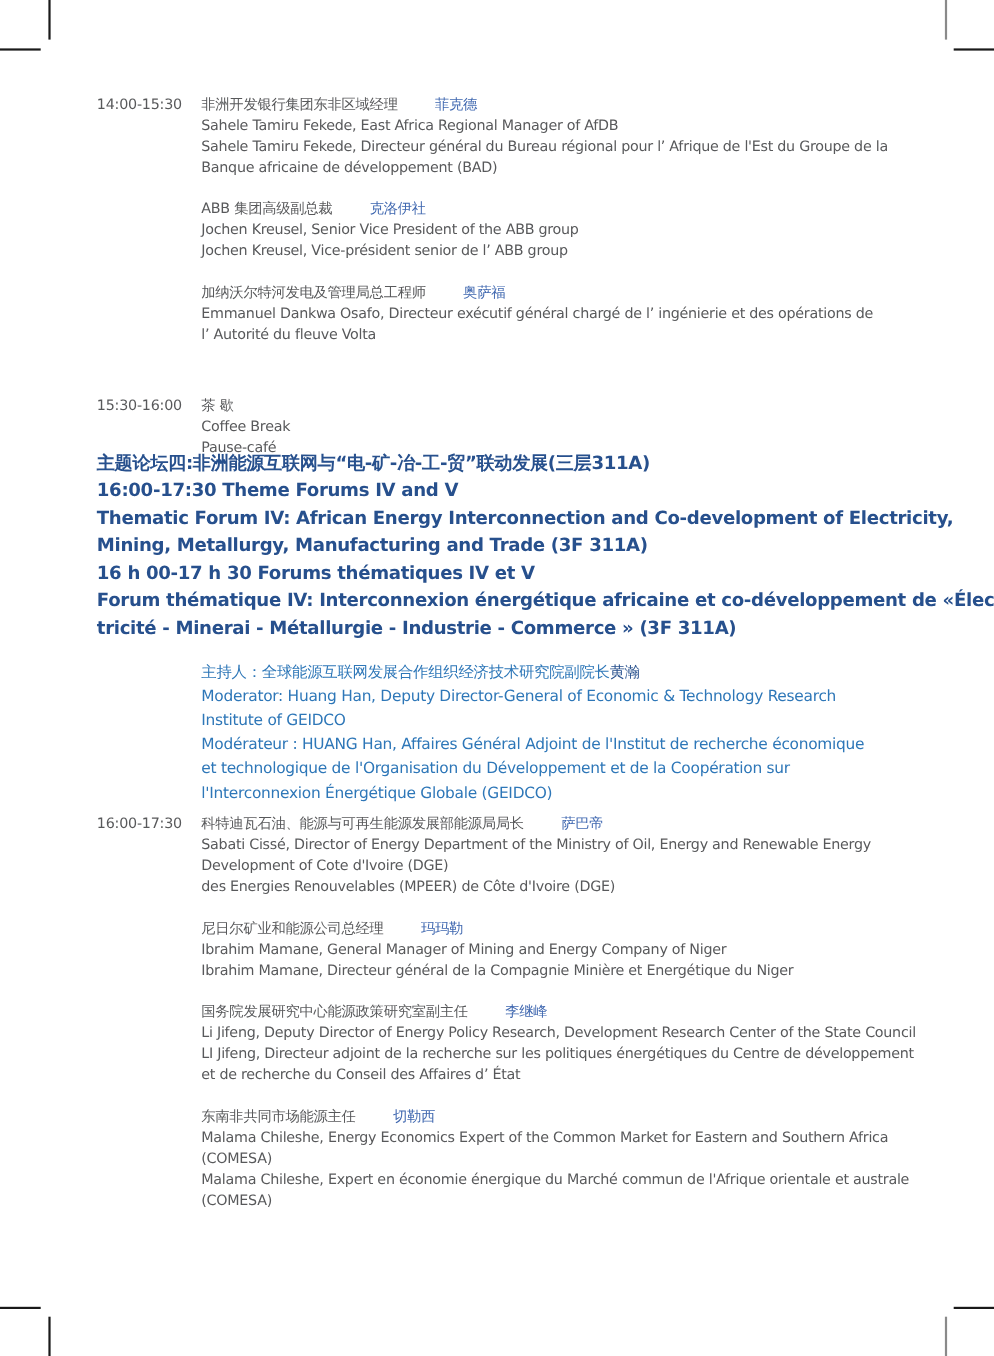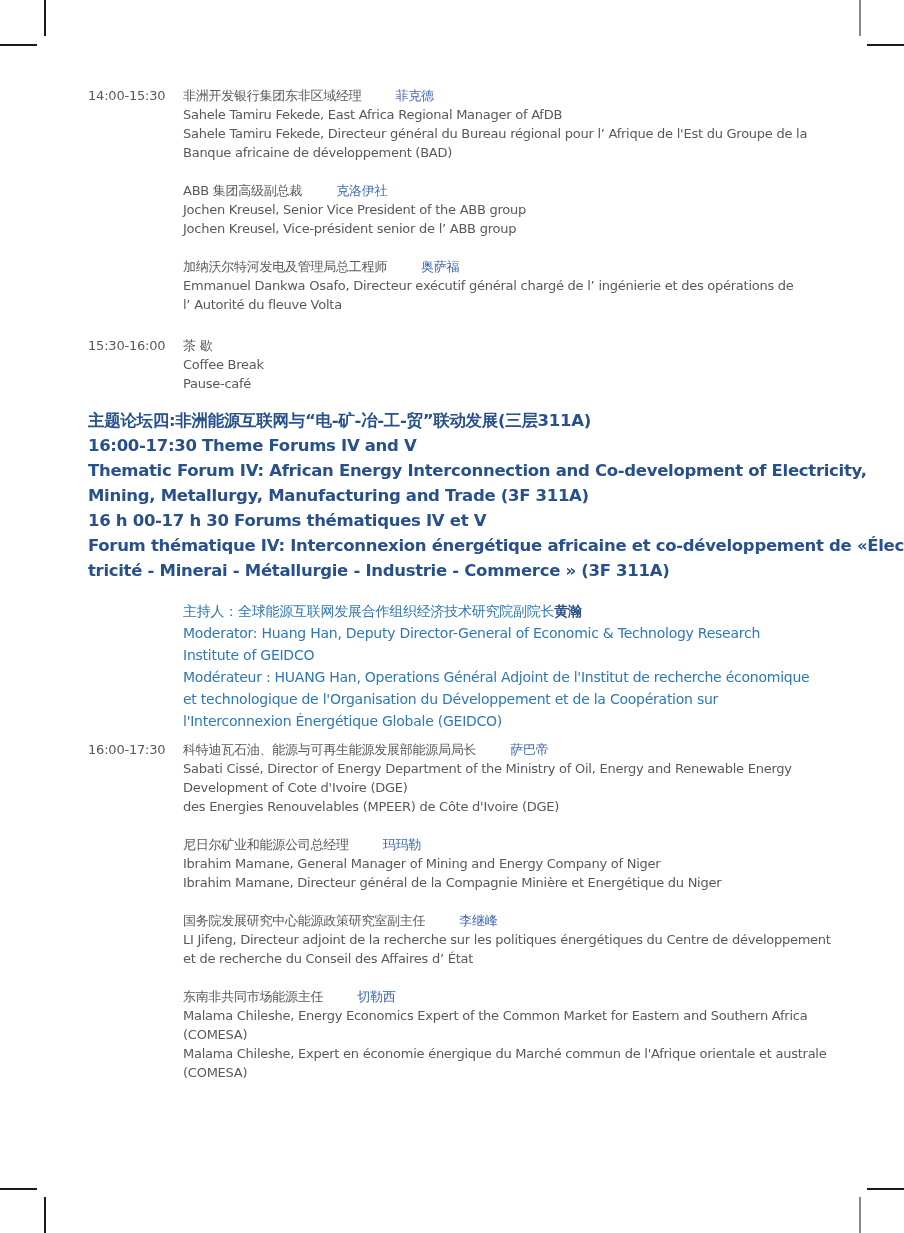--- a/index.html
+++ b/index.html
@@ -32,21 +32,21 @@
   .forum-heading { position: absolute; left: 88px; top: 408px;
     color: var(--heading-navy, #27508D); font-weight: bold;
     font-size: 16.5px; line-height: 25px; letter-spacing: -0.3px; }
   .forum-heading .hline { white-space: nowrap; }
 
   
   .moderator { position: absolute; left: 183px; top: 600px;
     color: var(--moderator-blue, #2E77B8);
     font-size: 14px; line-height: 22px; letter-spacing: -0.25px; }
   .moderator .mline { white-space: nowrap; }
-  .moderator .mname { font-weight: bold; color: var(--heading-navy, #27508D); }
+  .moderator .mname { font-weight: normal; color: var(--heading-navy, #27508D); }
 </style>
 </head>
 <body>
 
 <div class="page">
 
   <div class="crop v" style="left:44px;  top:0;"></div>
   <div class="crop h" style="left:0;     top:44px;"></div>
   <div class="crop v gray" style="left:859px; top:0;"></div>
   <div class="crop h" style="left:867px; top:44px;"></div>
@@ -70,21 +70,21 @@
         <div class="line">Jochen Kreusel, Vice-président senior de l’ ABB group</div>
       </div>
       <div class="entry">
         <div class="line"><span>加纳沃尔特河发电及管理局总工程师</span><span class="pname">奥萨福</span></div>
         <div class="line">Emmanuel Dankwa Osafo, Directeur exécutif général chargé de l’ ingénierie et des opérations de</div>
         <div class="line">l’ Autorité du fleuve Volta</div>
       </div>
     </div>
   </section>
 
-  <section class="time-block" style="top:336px;">
+  <section class="time-block" style="top:360px;">
     <div class="time-col">15:30-16:00</div>
     <div class="content-col">
       <div class="entry">
         <div class="line">茶 歇</div>
         <div class="line">Coffee Break</div>
         <div class="line">Pause-café</div>
       </div>
     </div>
   </section>
 
@@ -95,41 +95,42 @@
     <div class="hline">Mining, Metallurgy, Manufacturing and Trade (3F 311A)</div>
     <div class="hline">16 h 00-17 h 30 Forums thématiques IV et V</div>
     <div class="hline">Forum thématique IV: Interconnexion énergétique africaine et co-développement de «Élec-</div>
     <div class="hline">tricité - Minerai - Métallurgie - Industrie - Commerce » (3F 311A)</div>
   </header>
 
   <section class="moderator">
     <div class="mline"><span>主持人：全球能源互联网发展合作组织经济技术研究院副院长</span><span class="mname">黄瀚</span></div>
     <div class="mline">Moderator: Huang Han, Deputy Director-General of Economic &amp; Technology Research</div>
     <div class="mline">Institute of GEIDCO</div>
-    <div class="mline">Modérateur : HUANG Han, Operations Général Adjoint de l'Institut de recherche économique</div>
+    <div class="mline">Modérateur : HUANG Han, Affaires Général Adjoint de l'Institut de recherche économique</div>
     <div class="mline">et technologique de l'Organisation du Développement et de la Coopération sur</div>
     <div class="mline">l'Interconnexion Énergétique Globale (GEIDCO)</div>
   </section>
 
   <section class="time-block" style="top:740px;">
     <div class="time-col">16:00-17:30</div>
     <div class="content-col">
       <div class="entry">
         <div class="line"><span>科特迪瓦石油、能源与可再生能源发展部能源局局长</span><span class="pname">萨巴帝</span></div>
         <div class="line">Sabati Cissé, Director of Energy Department of the Ministry of Oil, Energy and Renewable Energy</div>
         <div class="line">Development of Cote d'Ivoire (DGE)</div>
         <div class="line">des Energies Renouvelables (MPEER) de Côte d'Ivoire (DGE)</div>
       </div>
       <div class="entry">
         <div class="line"><span>尼日尔矿业和能源公司总经理</span><span class="pname">玛玛勒</span></div>
         <div class="line">Ibrahim Mamane, General Manager of Mining and Energy Company of Niger</div>
         <div class="line">Ibrahim Mamane, Directeur général de la Compagnie Minière et Energétique du Niger</div>
       </div>
       <div class="entry">
         <div class="line"><span>国务院发展研究中心能源政策研究室副主任</span><span class="pname">李继峰</span></div>
+        <div class="line">Li Jifeng, Deputy Director of Energy Policy Research, Development Research Center of the State Council</div>
         <div class="line">LI Jifeng, Directeur adjoint de la recherche sur les politiques énergétiques du Centre de développement</div>
         <div class="line">et de recherche du Conseil des Affaires d’ État</div>
       </div>
       <div class="entry">
         <div class="line"><span>东南非共同市场能源主任</span><span class="pname">切勒西</span></div>
         <div class="line">Malama Chileshe, Energy Economics Expert of the Common Market for Eastern and Southern Africa</div>
         <div class="line">(COMESA)</div>
         <div class="line">Malama Chileshe, Expert en économie énergique du Marché commun de l'Afrique orientale et australe</div>
         <div class="line">(COMESA)</div>
       </div>

